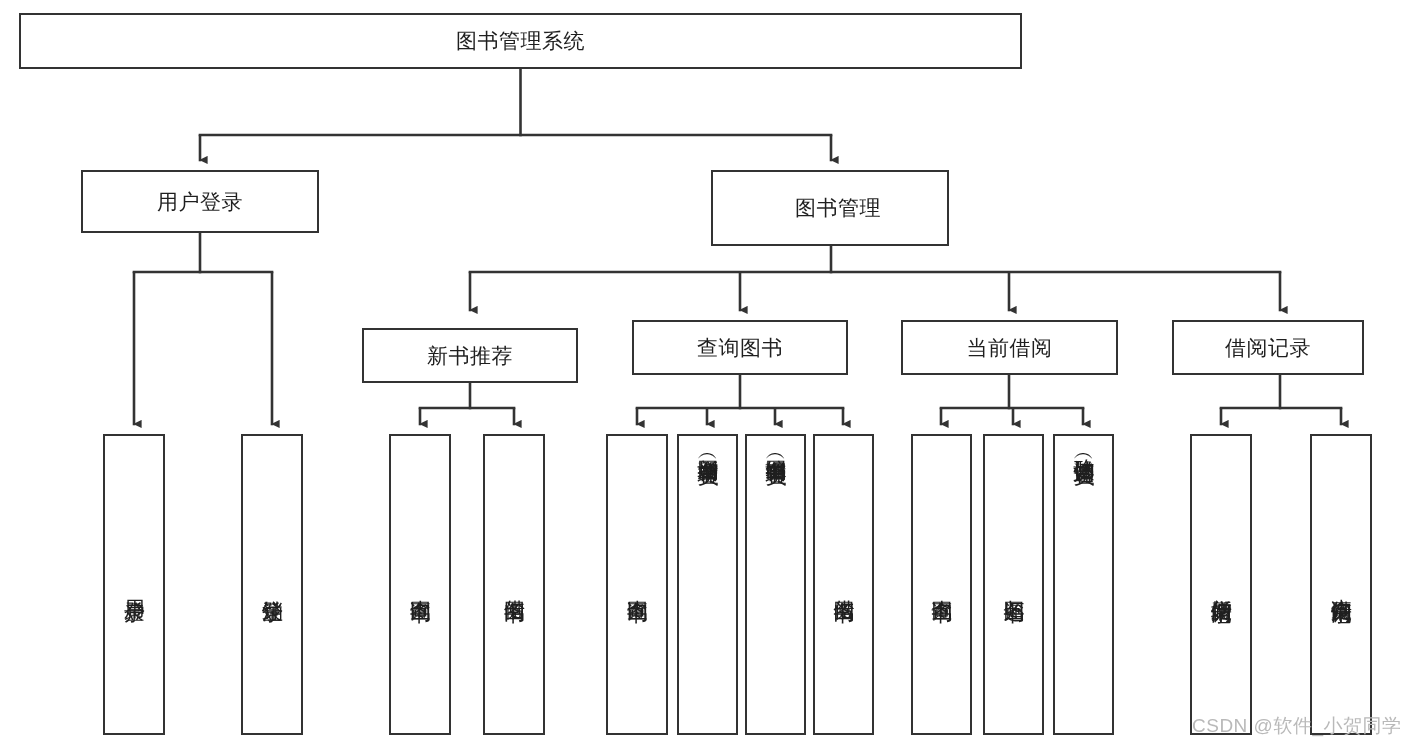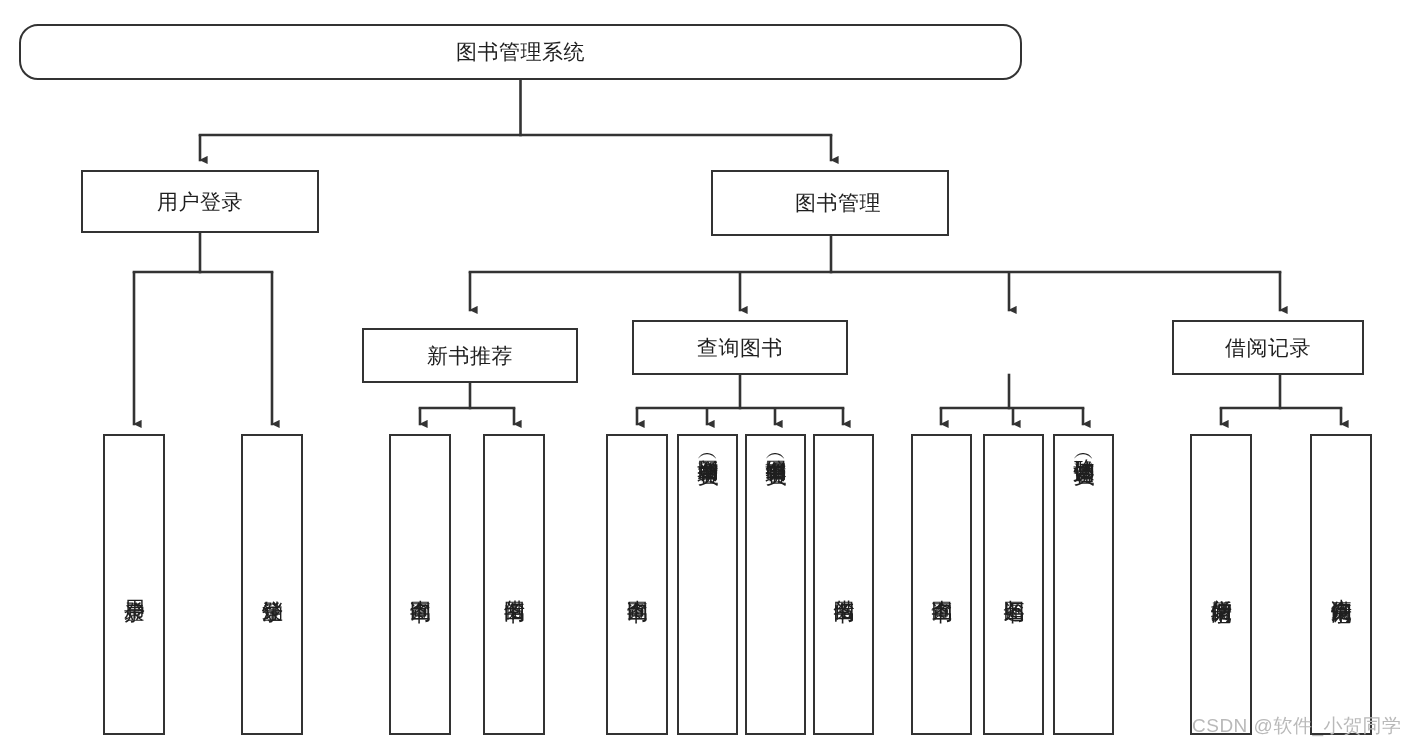--- a/index.html
+++ b/index.html
@@ -118,36 +118,39 @@
       <path d="M1013,409 L1013,424" marker-end="url(#arrow)"></path>
       <path d="M1083,409 L1083,424" marker-end="url(#arrow)"></path>
 
       <path d="M1280,375 L1280,408"></path>
       <path d="M1221,408 L1341,408"></path>
       <path d="M1221,409 L1221,424" marker-end="url(#arrow)"></path>
       <path d="M1341,409 L1341,424" marker-end="url(#arrow)"></path>
     </g>
   </svg>
 
-  <div class="node" style="left: 19px; top: 24px; width: 1003px; height: 56px; border-radius: 19px;">
+  <div class="node" style="left: 19px; top: 13px; width: 1003px; height: 56px;">
     <span class="label">图书管理系统</span>
   </div>
 
   <div class="node" style="left: 81px; top: 170px; width: 238px; height: 63px;">
     <span class="label">用户登录</span>
   </div>
-  <div class="node" style="left: 711px; top: 170px; width: 238px; height: 66px; padding-left: 16px;">
+  <div class="node" style="left: 711px; top: 170px; width: 238px; height: 76px; padding-left: 16px;">
     <span class="label">图书管理</span>
   </div>
 
   <div class="node" style="left: 362px; top: 328px; width: 216px; height: 55px;">
     <span class="label">新书推荐</span>
   </div>
   <div class="node" style="left: 632px; top: 320px; width: 216px; height: 55px;">
     <span class="label">查询图书</span>
+  </div>
+  <div class="node" style="left: 901px; top: 320px; width: 217px; height: 55px;">
+    <span class="label">当前借阅</span>
   </div>
   <div class="node" style="left: 1172px; top: 320px; width: 192px; height: 55px;">
     <span class="label">借阅记录</span>
   </div>
 
   <div class="node vertical centered" style="left: 103px; top: 434px; width: 62px; height: 301px;">
     <span class="label">用户登录</span>
   </div>
   <div class="node vertical centered" style="left: 241px; top: 434px; width: 62px; height: 301px;">
     <span class="label">注销登录</span>

